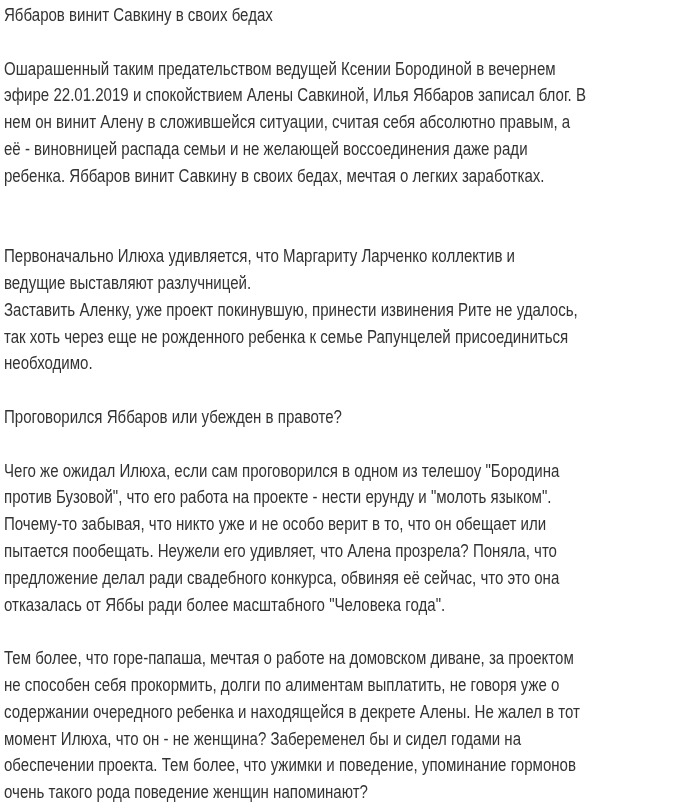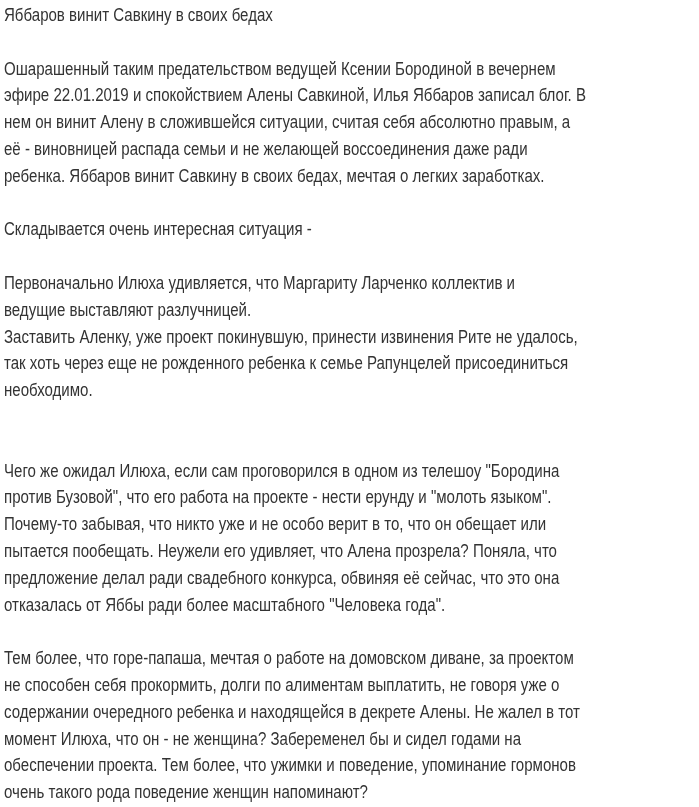--- a/index.html
+++ b/index.html
@@ -29,34 +29,34 @@
 
   <div>
     <span class="line">Ошарашенный таким предательством ведущей Ксении Бородиной в вечернем</span>
     <span class="line">эфире 22.01.2019 и спокойствием Алены Савкиной, Илья Яббаров записал блог. В</span>
     <span class="line">нем он винит Алену в сложившейся ситуации, считая себя абсолютно правым, а</span>
     <span class="line">её - виновницей распада семьи и не желающей воссоединения даже ради</span>
     <span class="line">ребенка. Яббаров винит Савкину в своих бедах, мечтая о легких заработках.</span>
   </div>
   <span class="gap"></span>
 
-  <div>
-    <span class="line">Складывается очень интересная ситуация -</span>
-  </div>
   <span class="gap"></span>
 
   <div>
     <span class="line">Первоначально Илюха удивляется, что Маргариту Ларченко коллектив и</span>
     <span class="line">ведущие выставляют разлучницей.</span>
     <span class="line">Заставить Аленку, уже проект покинувшую, принести извинения Рите не удалось,</span>
     <span class="line">так хоть через еще не рожденного ребенка к семье Рапунцелей присоединиться</span>
     <span class="line">необходимо.</span>
   </div>
   <span class="gap"></span>
 
+  <div>
+    <span class="line">Проговорился Яббаров или убежден в правоте?</span>
+  </div>
   <span class="gap"></span>
 
   <div>
     <span class="line">Чего же ожидал Илюха, если сам проговорился в одном из телешоу "Бородина</span>
     <span class="line">против Бузовой", что его работа на проекте - нести ерунду и "молоть языком".</span>
     <span class="line">Почему-то забывая, что никто уже и не особо верит в то, что он обещает или</span>
     <span class="line">пытается пообещать. Неужели его удивляет, что Алена прозрела? Поняла, что</span>
     <span class="line">предложение делал ради свадебного конкурса, обвиняя её сейчас, что это она</span>
     <span class="line">отказалась от Яббы ради более масштабного "Человека года".</span>
   </div>

